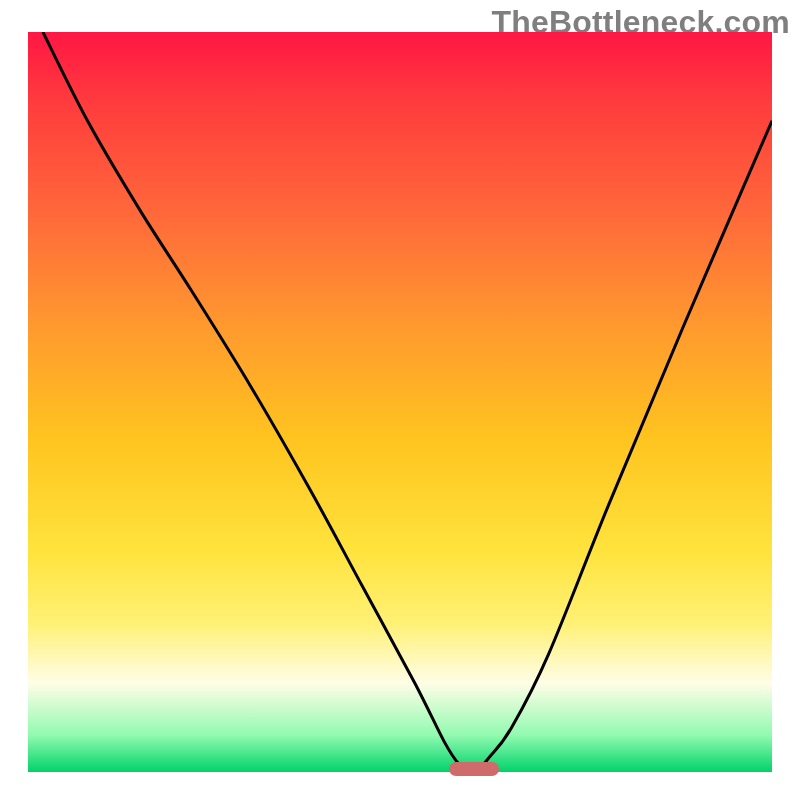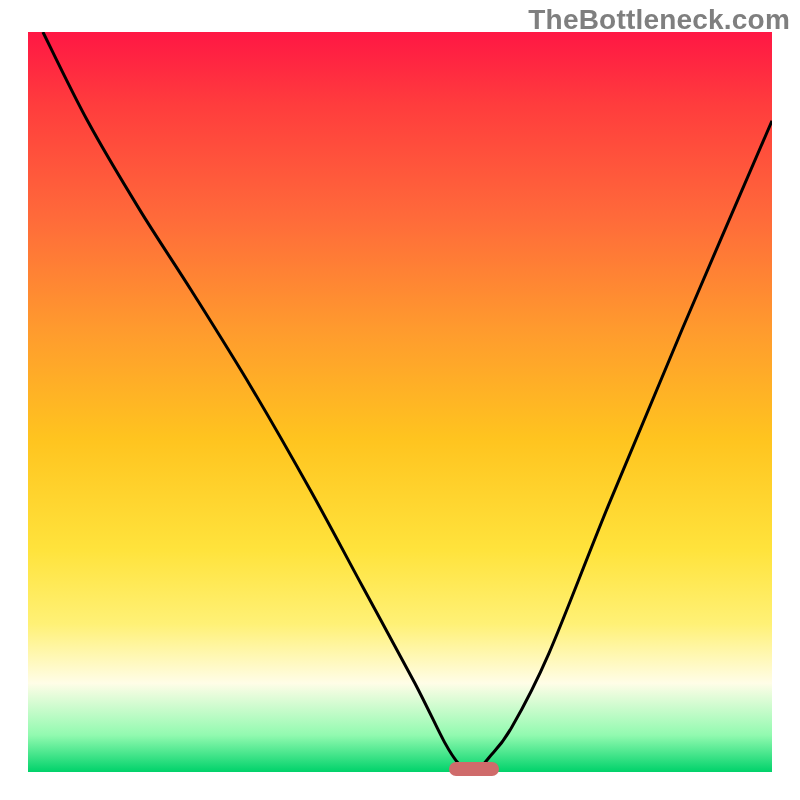--- a/index.html
+++ b/index.html
@@ -2,21 +2,21 @@
 <html><head>
 <meta charset="utf-8">
 <style>
   * { margin: 0; padding: 0; box-sizing: border-box; }
   html, body { width: 800px; height: 800px; overflow: hidden; background: #fff; }
   .wrap { position: relative; width: 800px; height: 800px; }
   .attribution {
     position: absolute;
     top: 4px; right: 10px;
     font-family: Arial, Helvetica, sans-serif;
-    font-size: 28px;
+    font-size: 32px;
     font-weight: 600;
     color: #7f7f7f;
     letter-spacing: 0.2px;
   }
   .plot {
     position: absolute;
     left: 28px; top: 32px;
     width: 744px; height: 740px;
     background: linear-gradient(to bottom,
       #ff1744 0%,

